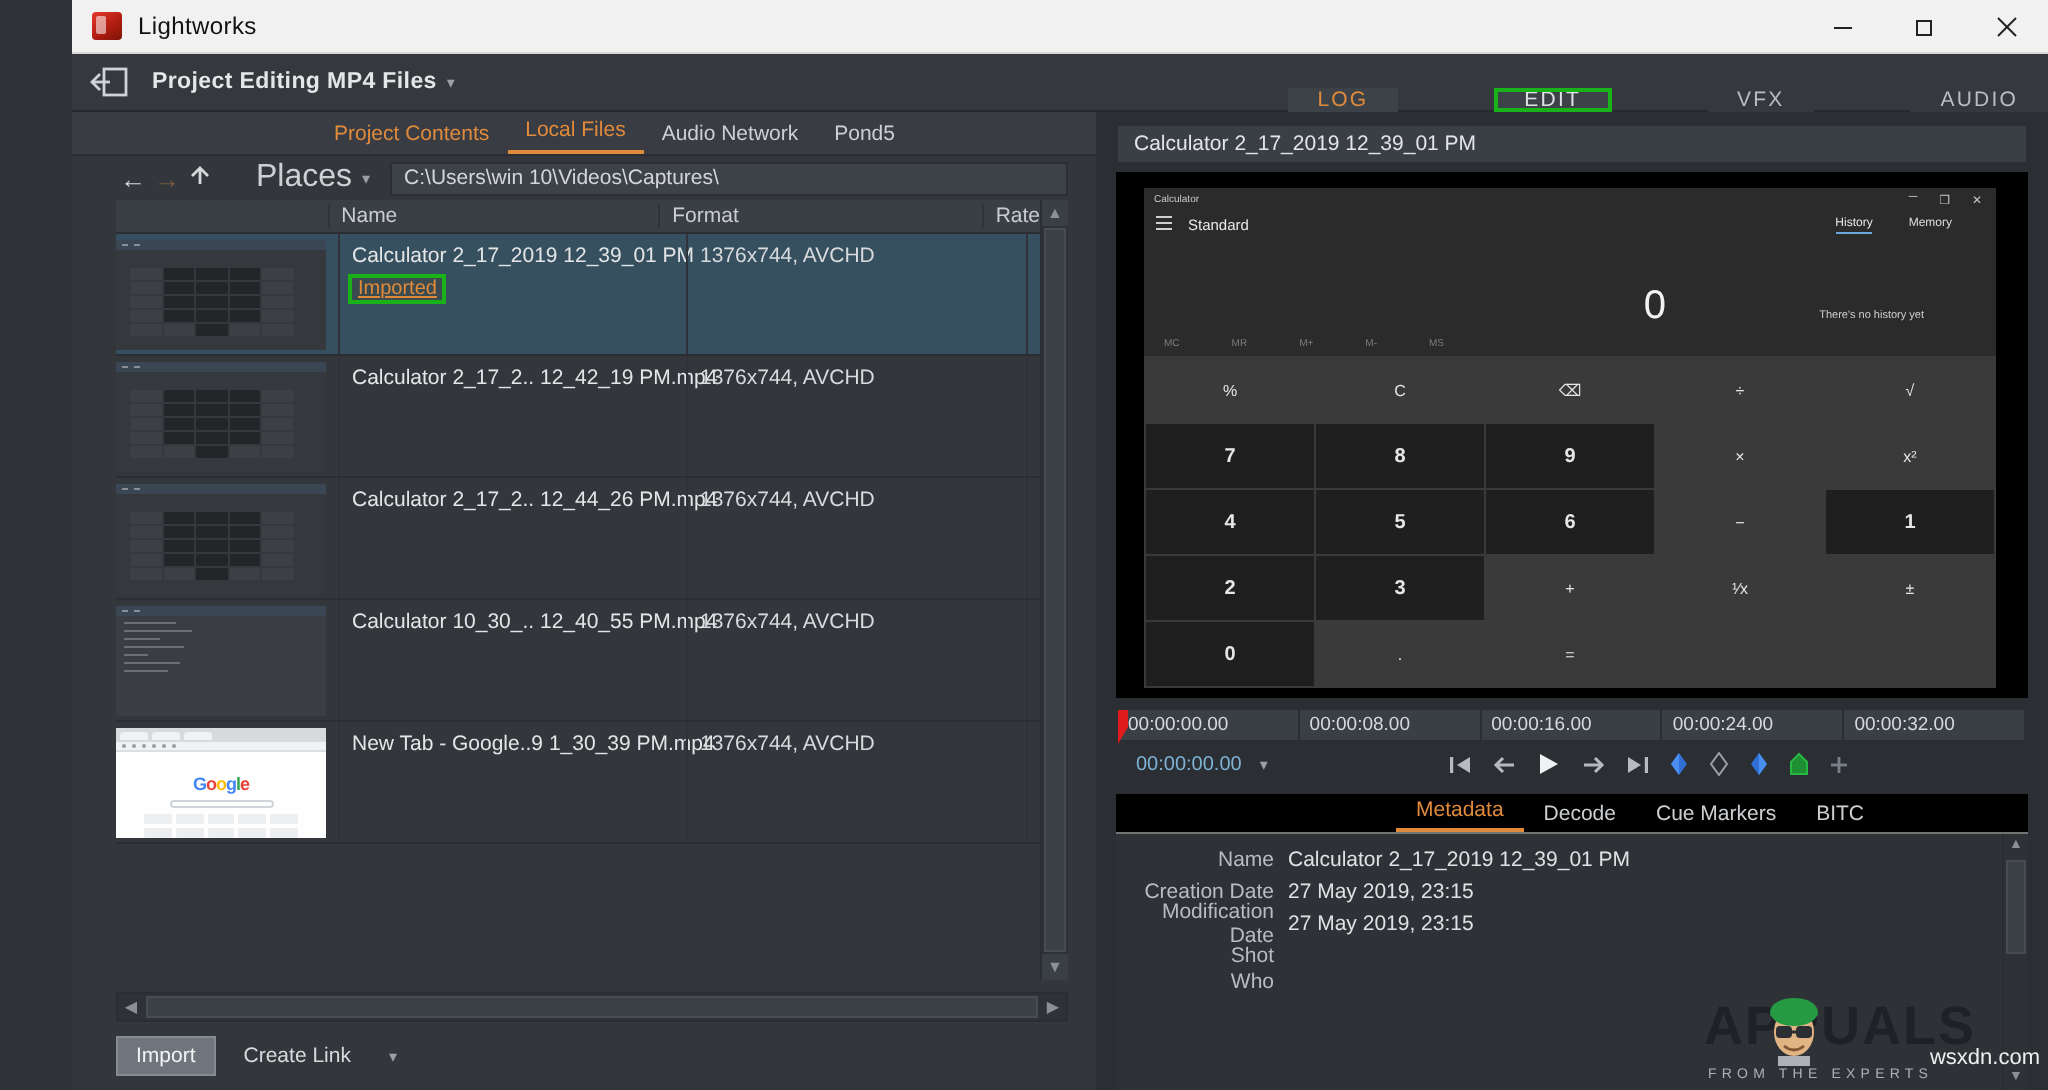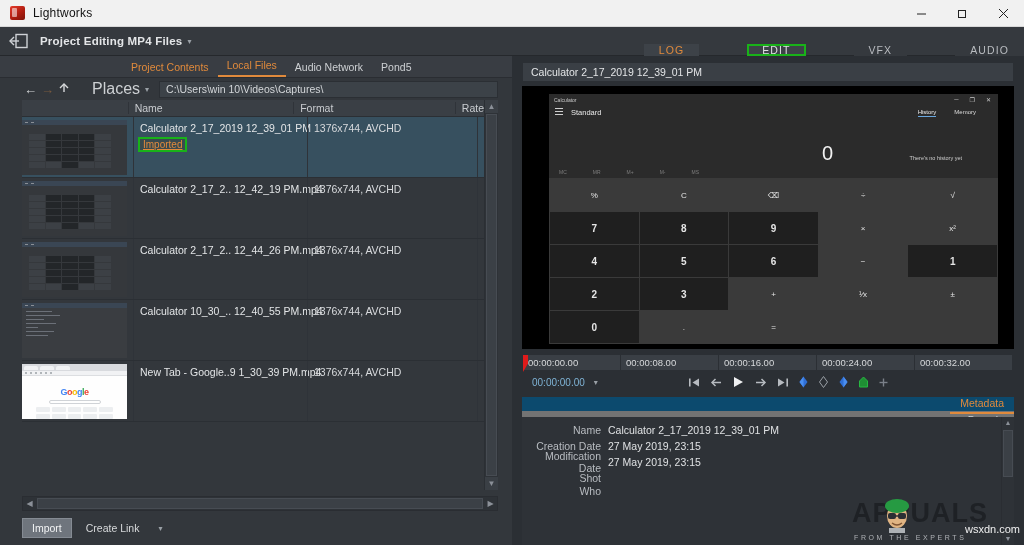--- a/index.html
+++ b/index.html
@@ -2,21 +2,21 @@
 <html><head>
 <meta charset="utf-8">
 <style>
   * { box-sizing: border-box; margin: 0; padding: 0; }
   html, body {
     width: 1024px; height: 545px;
     background: #3c4147;
     font-family: "Liberation Sans", sans-serif;
     overflow: hidden;
   }
-  .app { position: relative; width: 1024px; height: 545px; background: #2f3338; }
+  .app { position: relative; width: 1024px; height: 545px; background: #2f3338; padding-left: 36px; }
 
   
   .titlebar {
     height: 27px; background: #f1f1f1; display: flex; align-items: center;
     border-bottom: 1px solid #d8d8d8; position: relative;
   }
   .tb-icon {
     width: 15px; height: 14px; margin-left: 10px; margin-right: 8px;
     background: linear-gradient(145deg,#e53b2c 0%,#b01d10 55%,#7e1309 100%);
     border-radius: 2px; position: relative; flex: none;
@@ -163,21 +163,21 @@
   .lnk-create { font-size: 10.5px; color: #d7d9db; }
 
   
   .viewer-title {
     height: 20px; background: #3a3f45; margin: 6px 10px 0 10px;
     display: flex; align-items: center; padding-left: 8px;
     border: 1px solid #2b2f34;
   }
   .viewer-title span { font-size: 10.5px; color: #e3e5e7; }
   .viewer-stage { margin: 4px 10px 0 10px; background: #000; height: 263px; position: relative; }
-  .calc-win { position: absolute; inset: 8px 16px 8px 14px; background: #2b2b2b; margin-left: 13px; }
+  .calc-win { position: absolute; inset: 8px 16px 8px 14px; background: #2b2b2b; }
   .calc-top { height: 11px; display: flex; align-items: center; }
   .calc-top .ct-name { font-size: 5px; color: #c8c8c8; margin-left: 5px; }
   .calc-top .ct-btns { margin-left: auto; display: flex; gap: 11px; margin-right: 7px; color:#c8c8c8; font-size:6px;}
   .calc-head { display: flex; align-items: center; padding: 3px 0 0 6px; }
   .hamb { width: 8px; }
   .hamb i { display: block; height: 1px; background: #d0d0d0; margin-bottom: 2px; }
   .calc-mode { font-size: 7.5px; color: #e8e8e8; margin-left: 8px; }
   .calc-histmem { margin-left: auto; display: flex; gap: 18px; margin-right: 22px; }
   .calc-histmem span { font-size: 6px; color: #dcdcdc; }
   .calc-histmem span.act { color: #e8e8e8; border-bottom: 1px solid #6aa8e0; padding-bottom:1px;}
@@ -203,23 +203,23 @@
   .ruler .tick:last-child { border-right: none; }
   .playhead { position: absolute; left: 0; top: 0; width: 5px; height: 17px;
               background: #e01b1b; clip-path: polygon(0 0,100% 0,100% 50%,0 100%); }
   .transport { height: 22px; margin: 0 10px; display: flex; align-items: center; position: relative; }
   .tc-cur { font-size: 10px; color: #7fb3d5; margin-left: 10px; }
   .tc-caret { font-size: 8px; color: #9aa0a6; margin-left: 9px; }
   .tcontrols { position: absolute; left: 166px; display: flex; align-items: center; gap: 9px; }
   .tcontrols svg { display: block; }
 
   
-  .meta-tabs { height: 20px; margin: 4px 10px 0 10px; background: #0c4a6e;
+  .meta-tabs { height: 20px; margin: 4px 10px 0 10px; background: #000000;
                display: flex; align-items: flex-end; padding-left: 140px;
-               border-bottom: 6px solid #737373; flex-direction: column;}
+               border-bottom: 1px solid #737373;}
   .meta-tab { font-size: 10.5px; color: #cdd0d3; padding: 0 10px 3px 10px; }
   .meta-tab.sel { color: #e08a3c; border-bottom: 2px solid #e08a3c; }
   .meta-body { flex: 1; margin: 0 10px 0 10px; background: #2e3237; display: flex; min-height:0; }
   .meta-rows { flex: 1; padding-top: 5px; }
   .mrow { display: flex; height: 16px; align-items: center; }
   .mlabel { width: 86px; text-align: right; font-size: 10.5px; color: #b8bcc1; padding-right: 7px; }
   .mvalue { font-size: 10.5px; color: #dfe1e3; }
   .meta-scroll { width: 13px; background: #2e3237; display: flex; flex-direction: column;
                  border-left: 1px solid #2a2d32; }
   .ms-btn { height: 12px; color: #8b9098; font-size: 7px; text-align: center; line-height: 12px; }

